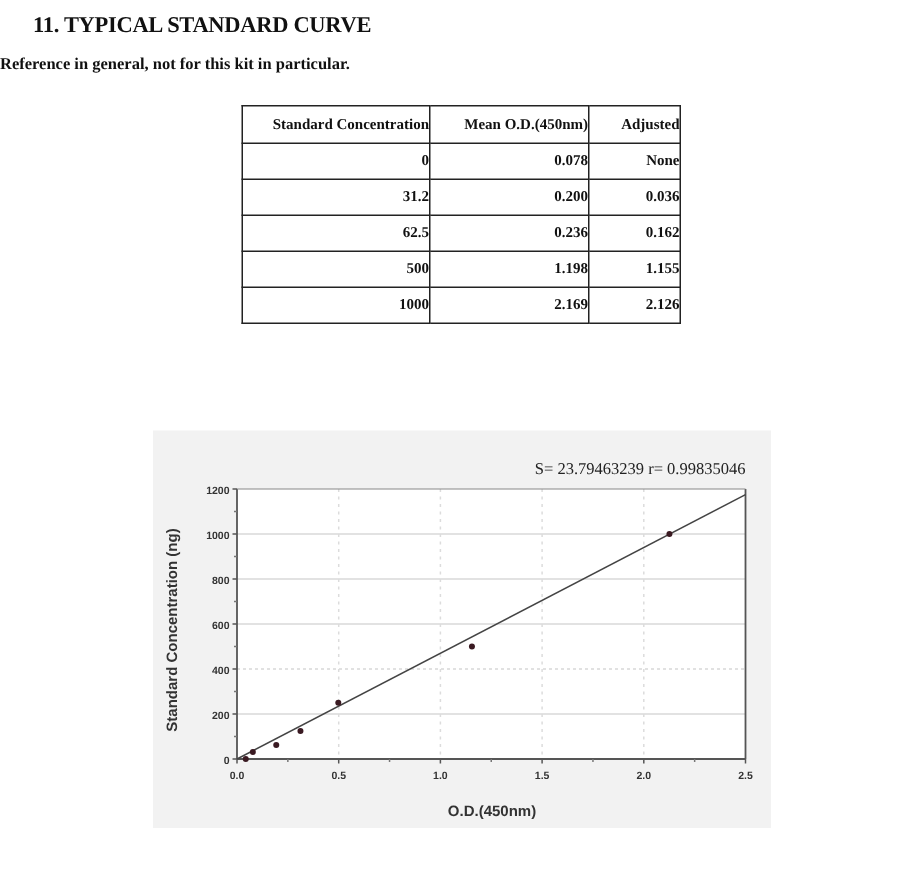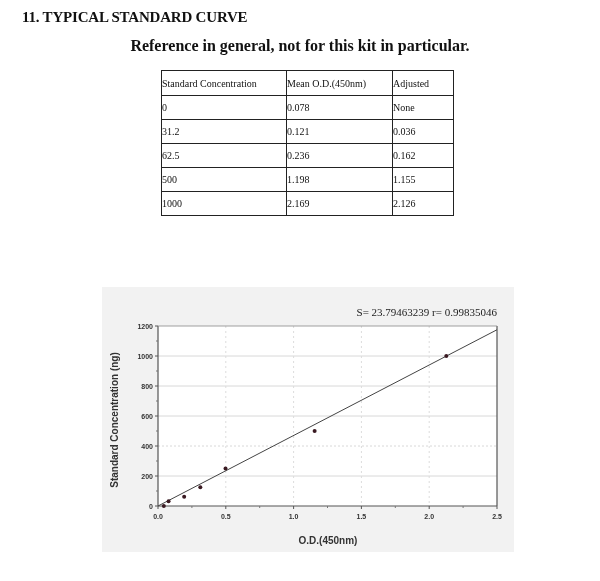--- a/index.html
+++ b/index.html
@@ -1,20 +1,20 @@
 <!DOCTYPE html>
 <html><head>
 <meta charset="utf-8">
 <style>
   html, body { margin:0; padding:0; background:#ffffff; }
   body { width:600px; height:581px; position:relative; overflow:hidden; font-family:"Liberation Serif", serif; color:#111; }
   .heading { position:absolute; left:22px; top:9px; font-size:15px; font-weight:bold; letter-spacing:-0.2px; }
-  .subheading { position:absolute; left:0; width:600px; top:37px; text-align:center; font-size:16px; font-weight:bold; }
+  .subheading { position:absolute; left:0; width:600px; top:37px; font-size:11px; font-weight:bold; }
   table.std { position:absolute; left:161px; top:70px; border-collapse:collapse; font-size:10px; }
-  table.std td, table.std th { border:1px solid #222; text-align:left; font-weight:normal; height:23px; padding:0; }
+  table.std td, table.std th { border:1px solid #222; text-align:right; font-weight:bold; height:23px; padding:0; }
   table.std th { height:24px; }
   .c1 { width:124px; } .c2 { width:105px; } .c3 { width:60px; }
   .chart-wrap { position:absolute; left:102px; top:287px; width:412px; height:265px; background:#f2f2f2; }
   .chart-wrap svg { position:absolute; left:0; top:0; }
   .axis-text { font-family:"Liberation Sans", sans-serif; font-weight:bold; fill:#333; }
   .formula { font-family:"Liberation Serif", serif; fill:#222; }
 </style>
 </head>
 <body>
 
@@ -30,21 +30,21 @@
     </tr>
   </thead>
   <tbody id="tbody">
       <tr>
         <td class="c1">0</td>
         <td class="c2">0.078</td>
         <td class="c3">None</td>
       </tr>
       <tr>
         <td class="c1">31.2</td>
-        <td class="c2">0.121</td>
+        <td class="c2">0.200</td>
         <td class="c3">0.036</td>
       </tr>
       <tr>
         <td class="c1">62.5</td>
         <td class="c2">0.236</td>
         <td class="c3">0.162</td>
       </tr>
       <tr>
         <td class="c1">500</td>
         <td class="c2">1.198</td>

